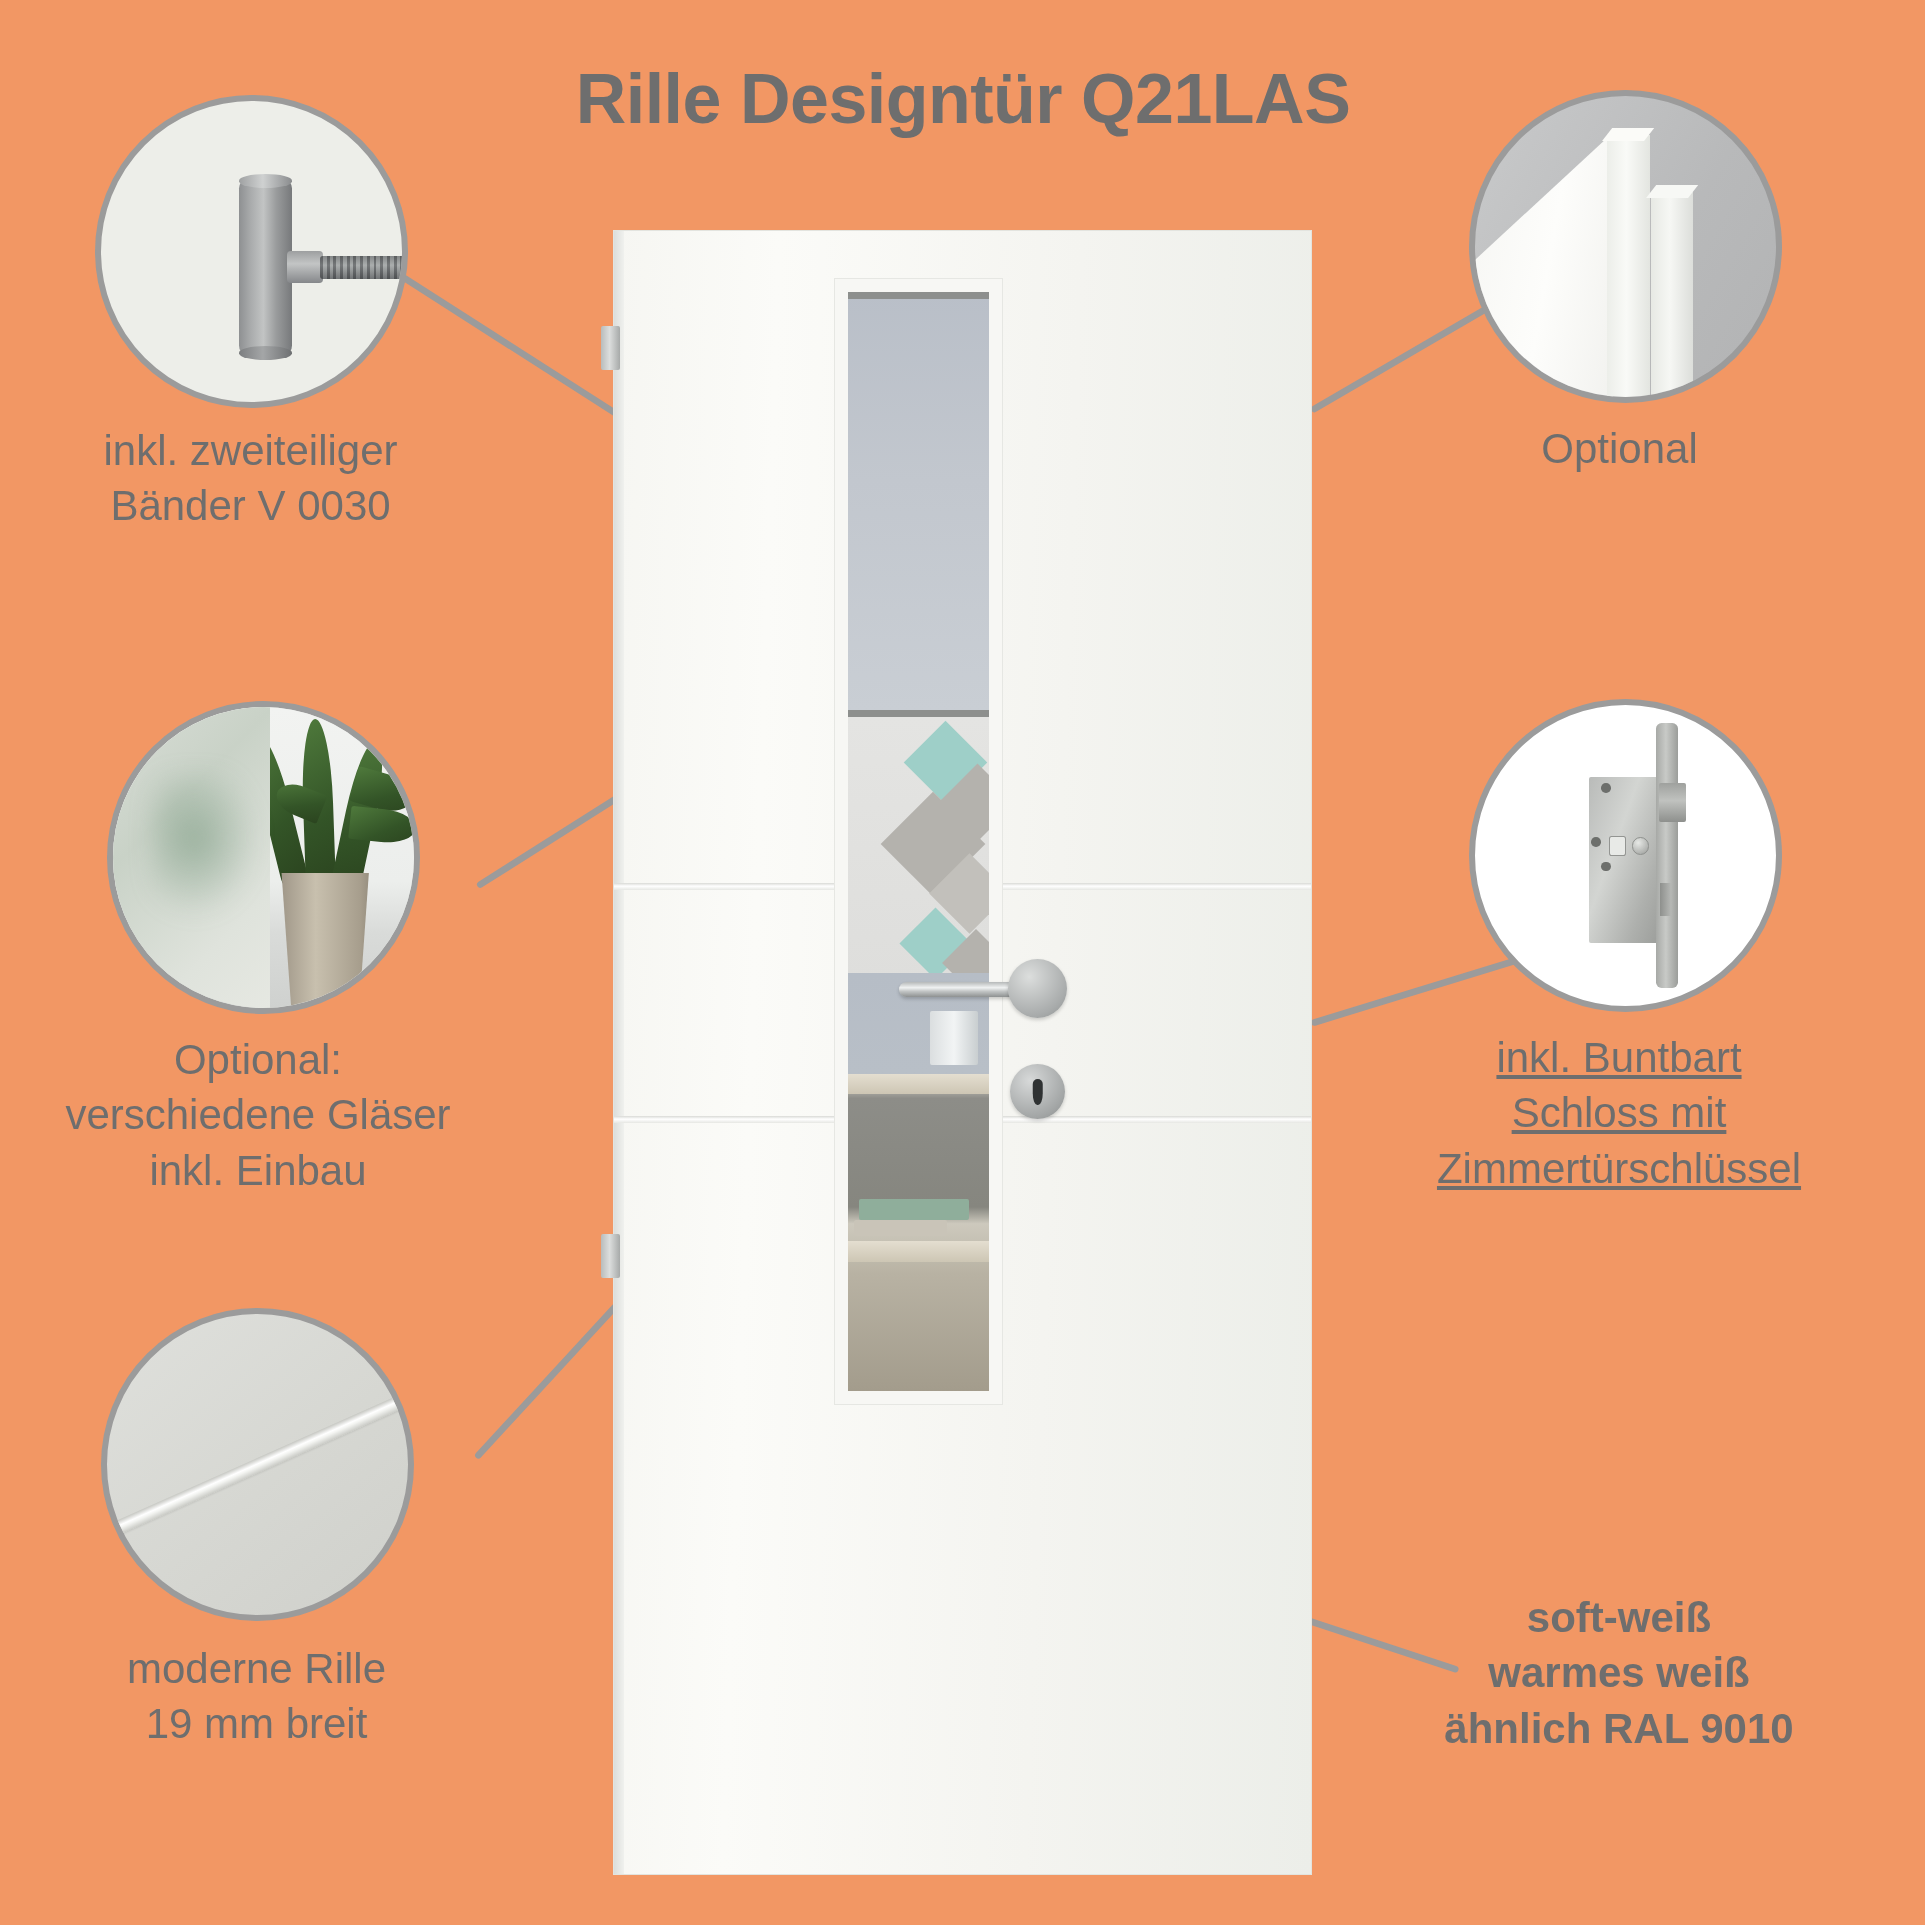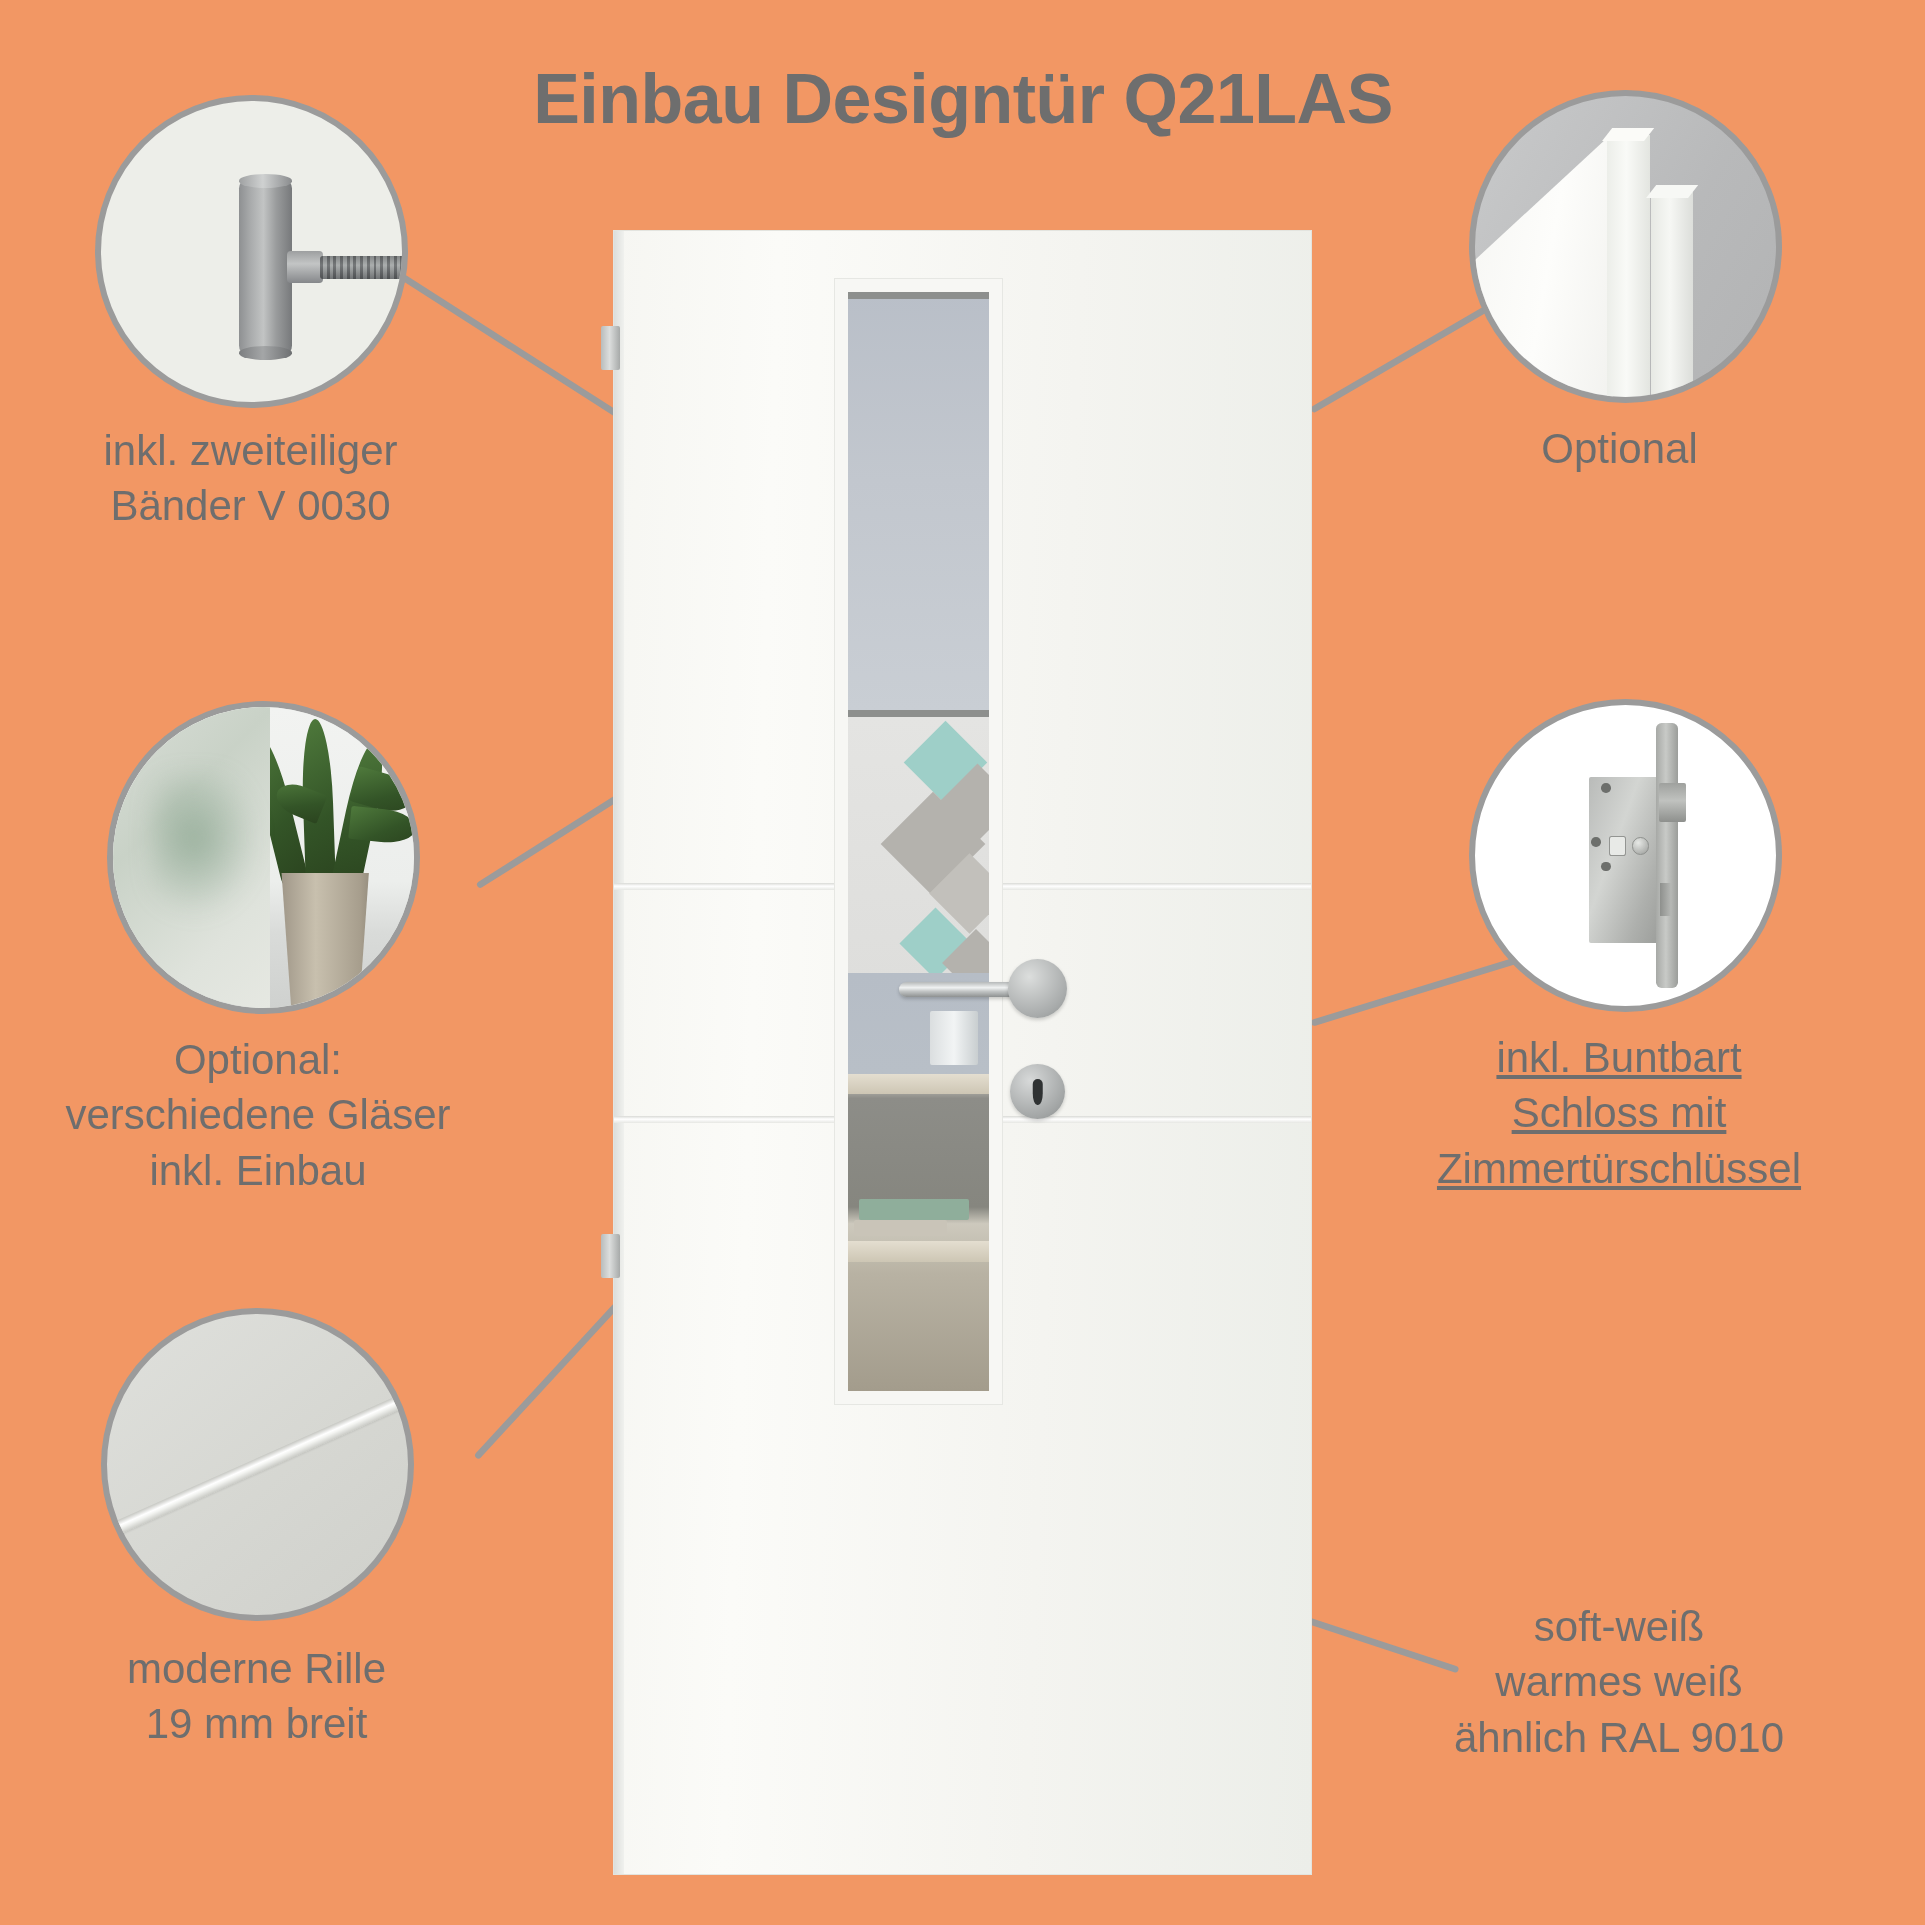--- a/index.html
+++ b/index.html
@@ -215,21 +215,21 @@
     transform:translateX(-50%);
     background:#2f3233;
     border-radius:5.7px 5.7px 50% 50%;
   }
 </style>
 </head>
 <body>
 
 <div id="stage">
 
-  <div class="title">Einbau Designtür Q21LAS</div>
+  <div class="title">Rille Designtür Q21LAS</div>
 
   <svg class="lines" viewBox="0 0 2025 2025" xmlns="http://www.w3.org/2000/svg">
     <g stroke="#9B9B9B" stroke-width="7" fill="none" stroke-linecap="round">
 
       <line x1="398" y1="275" x2="648" y2="435"></line>
 
       <line x1="505" y1="930" x2="1145" y2="525"></line>
 
       <line x1="503" y1="1530" x2="830" y2="1175"></line>
 
@@ -298,21 +298,21 @@
       <div class="lock-hole" style="left:42%;top:26%;"></div>
       <div class="lock-hole" style="left:42%;top:52%;"></div>
       <div class="lock-hole" style="left:38.5%;top:44%;"></div>
     </div>
     <div class="cap" style="left:-84px;top:331px;width:468px;text-decoration:underline;">inkl. Buntbart
 Schloss mit
 Zimmertürschlüssel</div>
   </div>
 
   <div class="callout c6" style="left:1469px;top:1308px;">
-    <div class="cap" style="left:-84px;top:291px;width:468px;">soft-weiß
+    <div class="cap" style="left:-84px;top:282px;width:468px;font-weight:bold;">soft-weiß
 warmes weiß
 ähnlich RAL 9010</div>
   </div>
 
   <div id="door">
     <div class="door-edge"></div>
 
     <div class="door-rille" style="top:652px;"></div>
     <div class="door-rille" style="top:885px;"></div>
 

